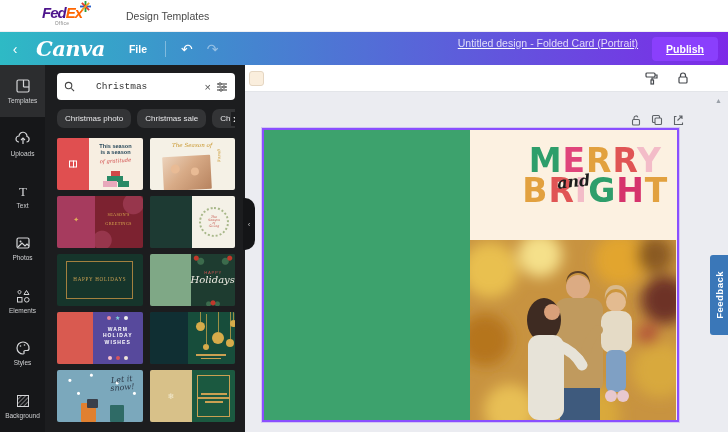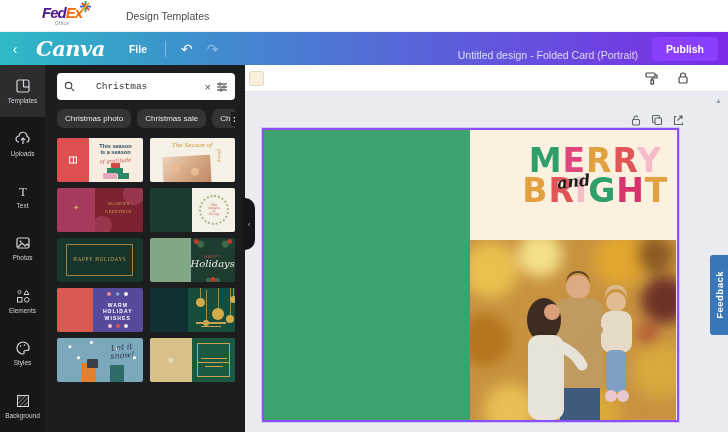--- a/index.html
+++ b/index.html
@@ -18,21 +18,21 @@
   
   .canva-bar { position:absolute; left:0; top:32px; width:728px; height:33px;
     background:linear-gradient(90deg,#2ebac5 0%,#3f8ecd 28%,#5668d8 55%,#7d2ae8 100%);
     display:flex; align-items:center; color:#fff; }
   .back-btn { width:30px; text-align:center; font-size:14px; cursor:pointer; }
   .canva-logo { font-family:"DejaVu Serif",serif; font-style:italic; font-weight:bold; font-size:21px; letter-spacing:-.5px; margin:0 14px 0 6px; }
   .file-btn { font-size:10.5px; font-weight:bold; padding:0 10px; }
   .bar-divider { width:1px; height:16px; background:rgba(255,255,255,.35); margin:0 8px; }
   .undo,.redo { font-size:14px; padding:0 7px; }
   .redo { opacity:.45; }
-  .bar-right { margin-left:auto; display:flex; align-items:flex-end; }
+  .bar-right { margin-left:auto; display:flex; align-items:flex-start;text-decoration:underline; }
   .doc-title { font-size:10.5px; color:rgba(255,255,255,.78); margin-right:14px; }
   .publish-btn { background:#8a3ffc; color:#fff; font-size:10.5px; font-weight:bold; border:none; border-radius:4px; padding:6px 14px; margin-right:10px; cursor:pointer; }
 
   
   .main { position:absolute; left:0; top:65px; width:728px; height:367px; display:flex; }
 
   
   .rail { width:45px; background:#161719; display:flex; flex-direction:column; flex-shrink:0; }
   .rail-item { height:53px; display:flex; flex-direction:column; align-items:center; justify-content:center; gap:3px; color:#cfd0d2; cursor:pointer; }
   .rail-item.active { background:#2c2d2f; }
@@ -43,21 +43,21 @@
   .panel { width:200px; background:#1c1d1f; flex-shrink:0; position:relative; padding:8px 10px 0 12px; overflow:hidden; }
   .searchbox { background:#fff; border-radius:4px; height:27px; display:flex; align-items:center; padding:0 7px; }
   .searchbox input { border:none; outline:none; flex:1; font-size:9.5px; color:#333; min-width:0; margin-left:21px; font-family:Liberation Mono, monospace; }
   .clear-x { color:#555; font-size:11px; padding:0 5px; cursor:pointer; }
   .chips { display:flex; gap:6px; margin-top:9px; overflow:hidden; align-items:center; position:relative; padding-right:8px; }
   .chip { background:#333436; color:#e6e6e8; font-size:8px; padding:5px 8px; border-radius:7px; white-space:nowrap; cursor:pointer; }
   .chips-more { position:absolute; right:-2px; top:3px; color:#fff; font-size:12px; background:#1c1d1f; padding-left:2px; cursor:pointer; }
 
   
   .grid { margin-top:10px; display:grid; grid-template-columns:1fr 1fr; gap:6px 7px; }
-  .cell { position:relative; height:44px; border-radius:2px; overflow:hidden; cursor:pointer; display:flex; background:#333; }
+  .cell { position:relative; height:52px; border-radius:2px; overflow:hidden; cursor:pointer; display:flex; background:#333; }
   .half { height:100%; }
 
   .t1-left { width:38%; background:#e04f50; position:relative; }
   .t1-gift { position:absolute; left:50%; top:50%; width:8px; height:7px; transform:translate(-50%,-50%); border:1px solid #fff; }
   .t1-gift:before { content:""; position:absolute; left:3px; top:-1px; width:1px; height:7px; background:#fff; }
   .t1-right { flex:1; background:#f7eee1; text-align:center; padding-top:4px; position:relative; }
   .t1-title { font-weight:bold; color:#27485a; font-size:7px; line-height:1.05; transform:scale(.8); }
   .t1-script { font-family:"DejaVu Serif",serif; font-style:italic; color:#d04848; font-size:7px; transform:scale(.75) rotate(-3deg); }
   .t1-gifts { position:absolute; bottom:3px; left:50%; transform:translateX(-50%); width:30px; height:16px; }
   .t1-gifts i { position:absolute; display:block; }

